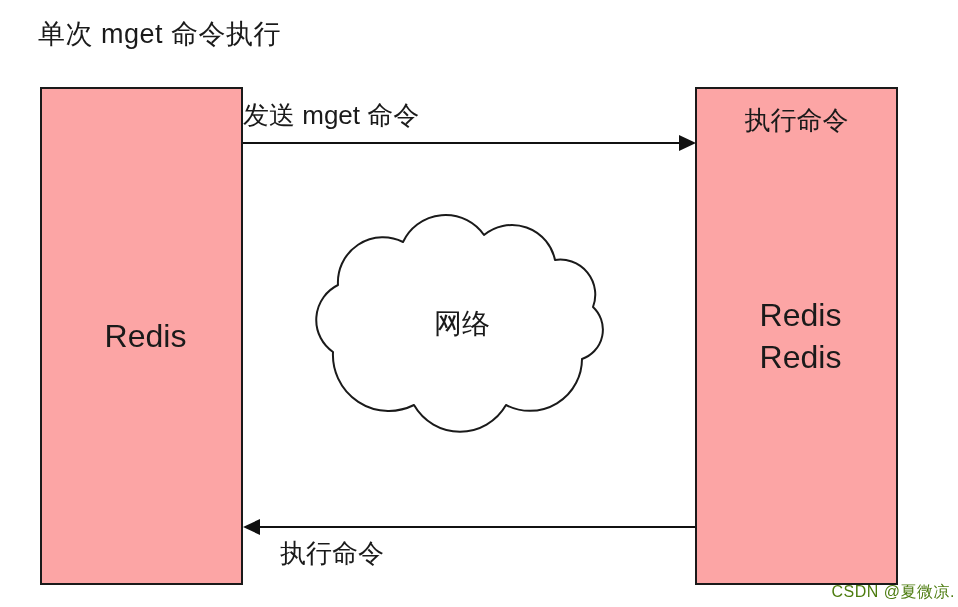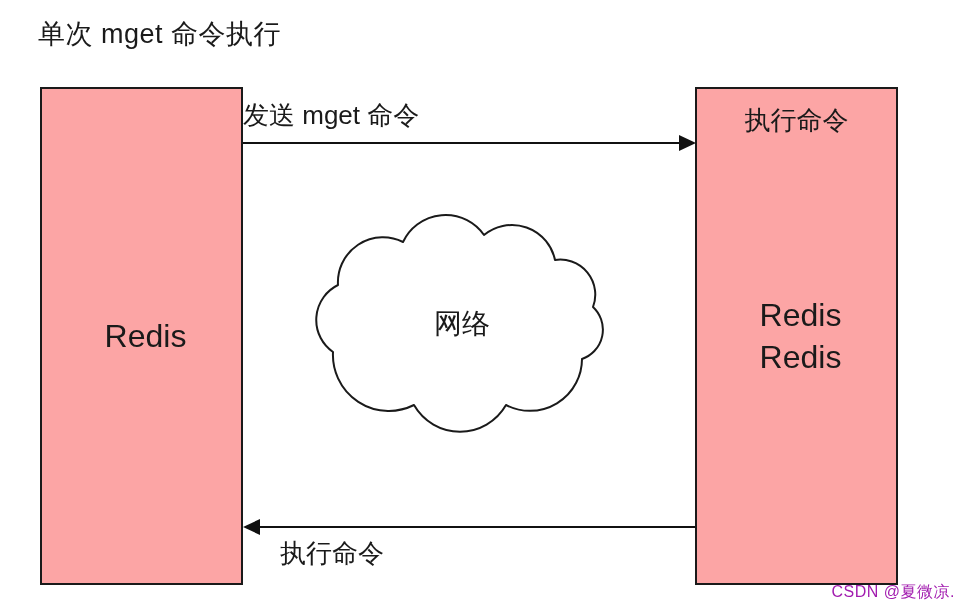--- a/index.html
+++ b/index.html
@@ -95,21 +95,21 @@
     top: 305px;
     width: 160px;
     text-align: center;
     font-size: 28px;
   }
   .watermark {
     position: absolute;
     right: 3px;
     top: 582px;
     font-size: 16px;
-    color: #a21caf;
+    color: #4d7c0f;
     letter-spacing: 0.5px;
   }
 </style>
 </head>
 <body>
 
 <div class="canvas">
 
   <div class="title">单次 mget 命令执行</div>
 

